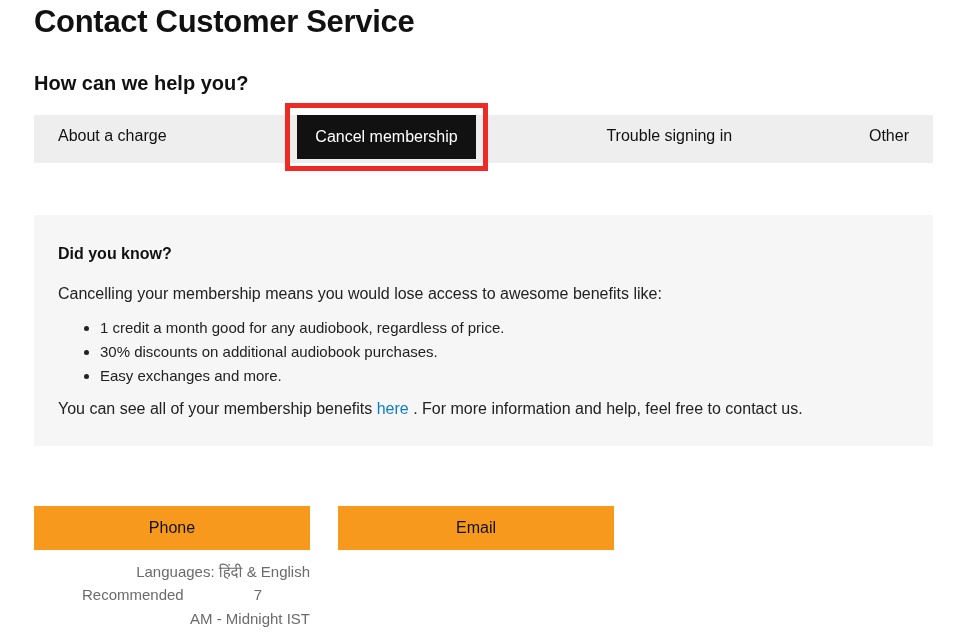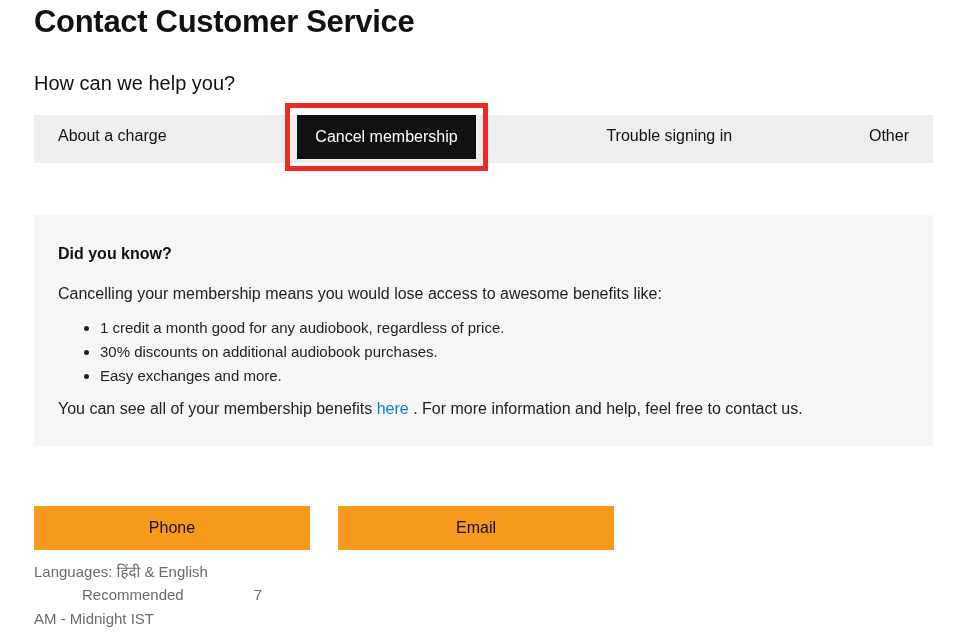--- a/index.html
+++ b/index.html
@@ -16,21 +16,21 @@
     }
     .page-title {
       font-size: 31px;
       font-weight: 700;
       margin-top: 4px;
       margin-bottom: 32px;
       letter-spacing: -0.3px;
     }
     .help-heading {
       font-size: 20px;
-      font-weight: 400;
+      font-weight: 700;
       margin-bottom: 20px;
       margin-top: 28px;
     }
     .tabs-bar {
       background: #eeeeee;
       display: flex;
       align-items: flex-start;
       justify-content: space-between;
       padding: 0 18px;
       height: 48px;
@@ -108,21 +108,21 @@
       border: none;
       width: 276px;
       height: 44px;
       font-size: 16px;
       color: #111;
       cursor: pointer;
       font-family: inherit;
     }
     .phone-details {
       width: 276px;
-      text-align: left;
+      text-align: right;
       color: #6b6b6b;
       font-size: 15px;
       line-height: 1.55;
     }
   </style>
 </head>
 <body>
 
 <h1 class="page-title">Contact Customer Service</h1>
 

